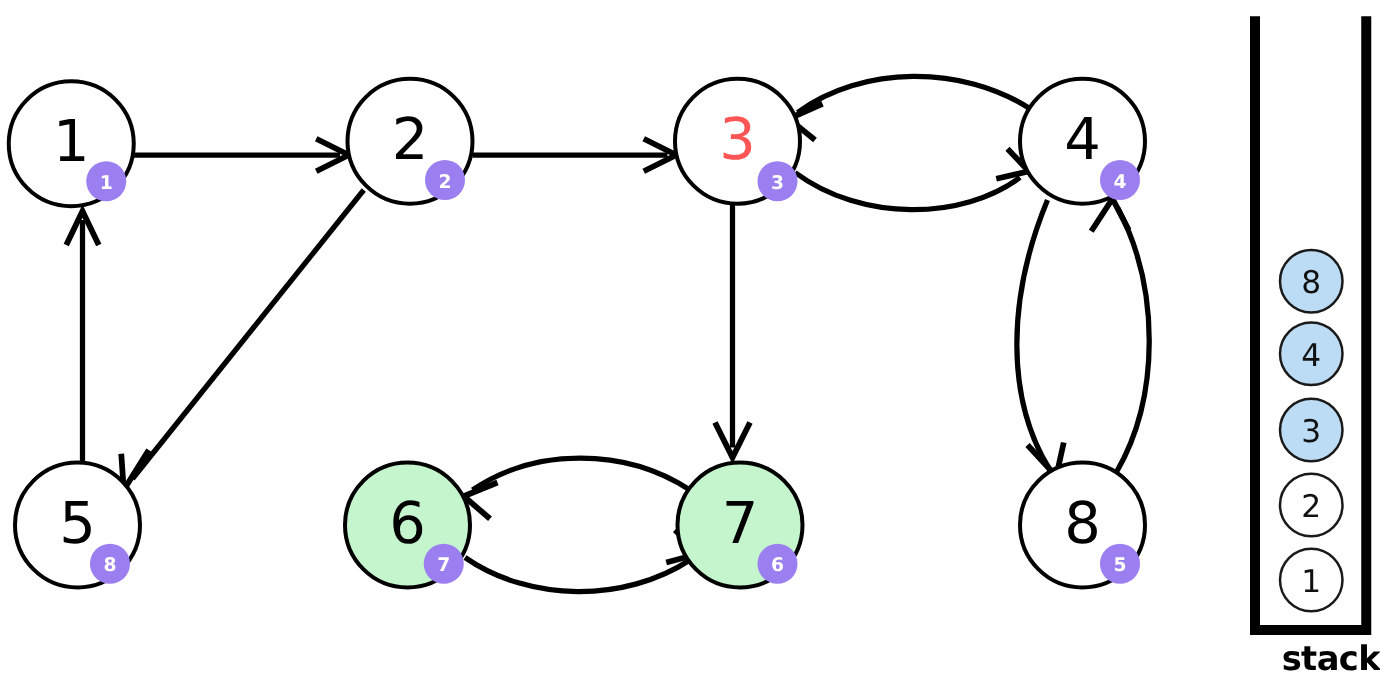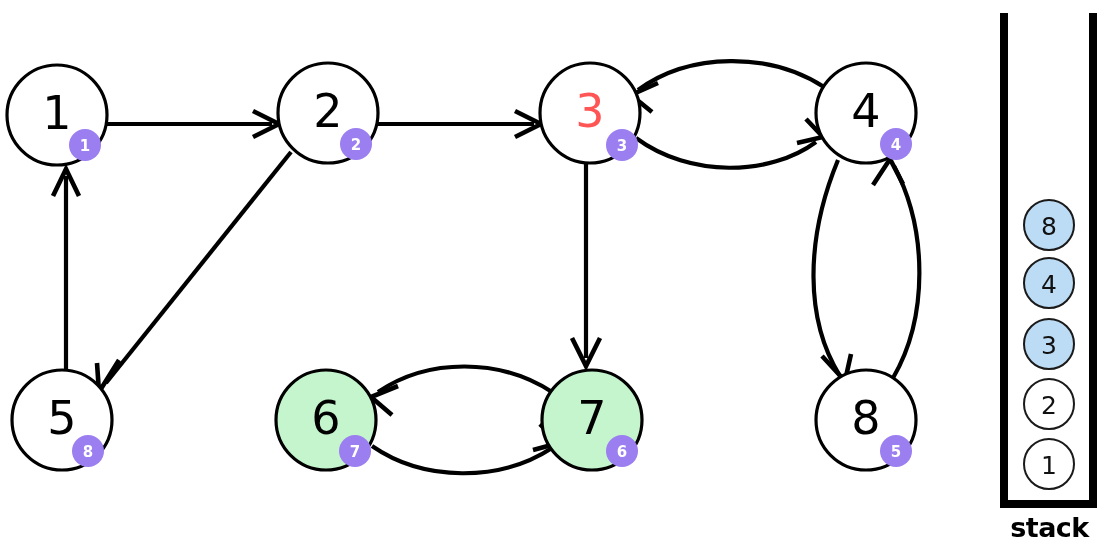--- a/index.html
+++ b/index.html
@@ -75,21 +75,21 @@
     font-size: 25px;
     fill: #111111;
     text-anchor: middle;
     dominant-baseline: central;
   }
   .stack-caption {
     position: absolute;
     left: 995px;
     top: 512px;
     width: 109px;
-    text-align: center;
+    text-align: right;
     font-family: "DejaVu Sans", sans-serif;
     font-size: 27px;
     font-weight: bold;
     color: #000000;
     letter-spacing: -0.5px;
   }
 </style>
 </head>
 <body>
 

